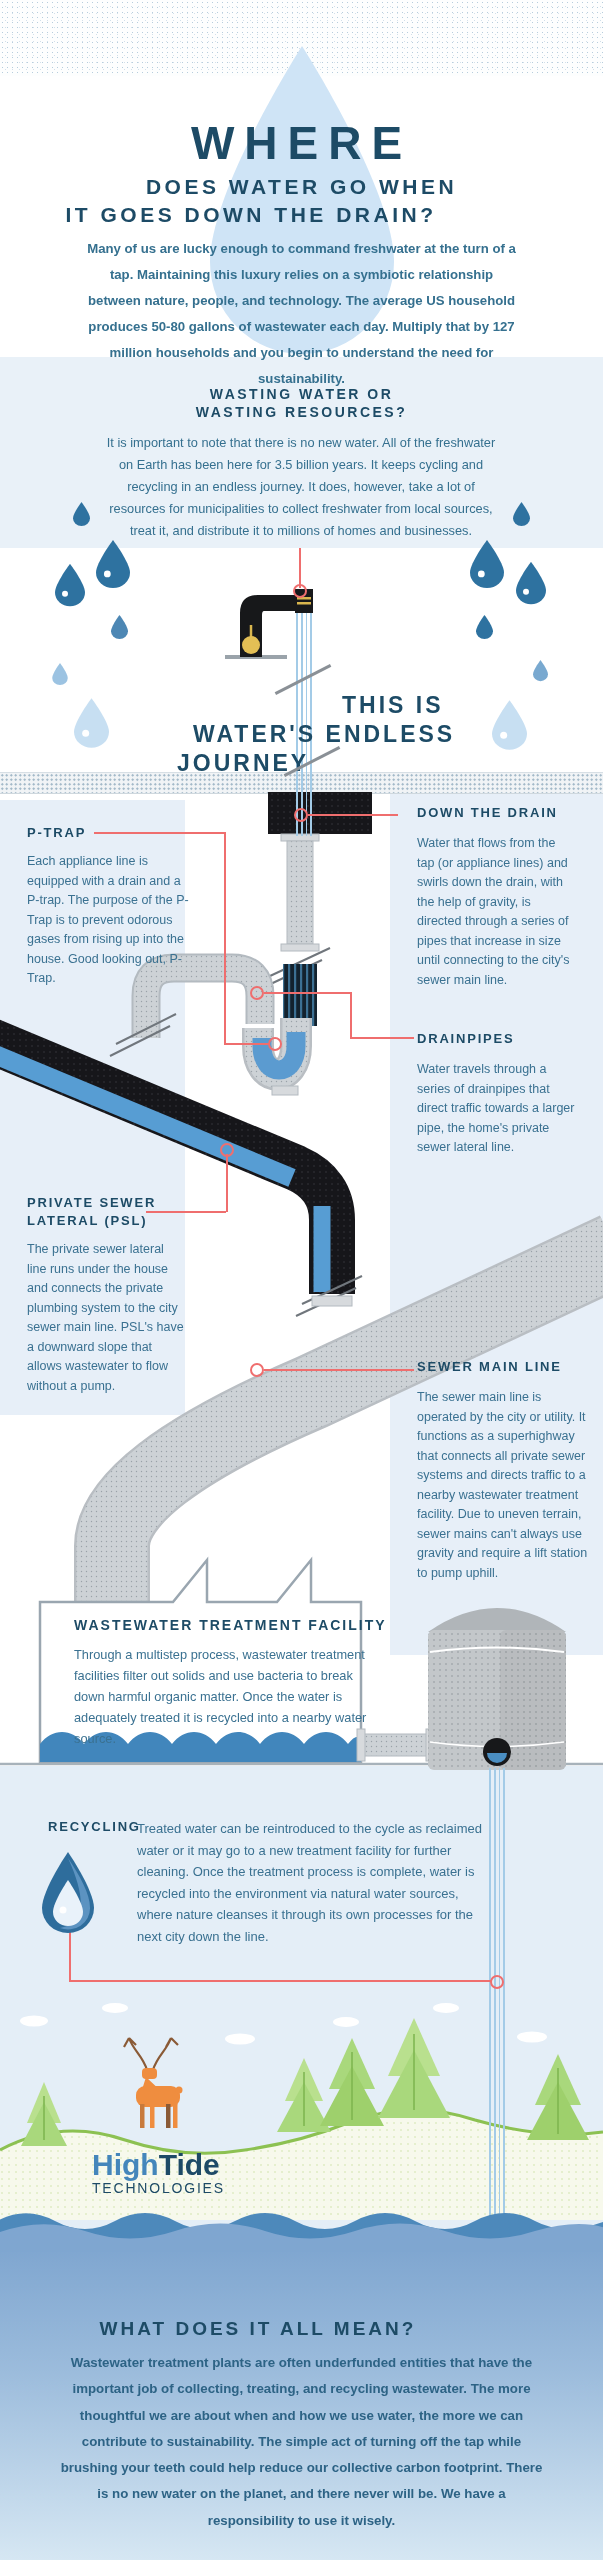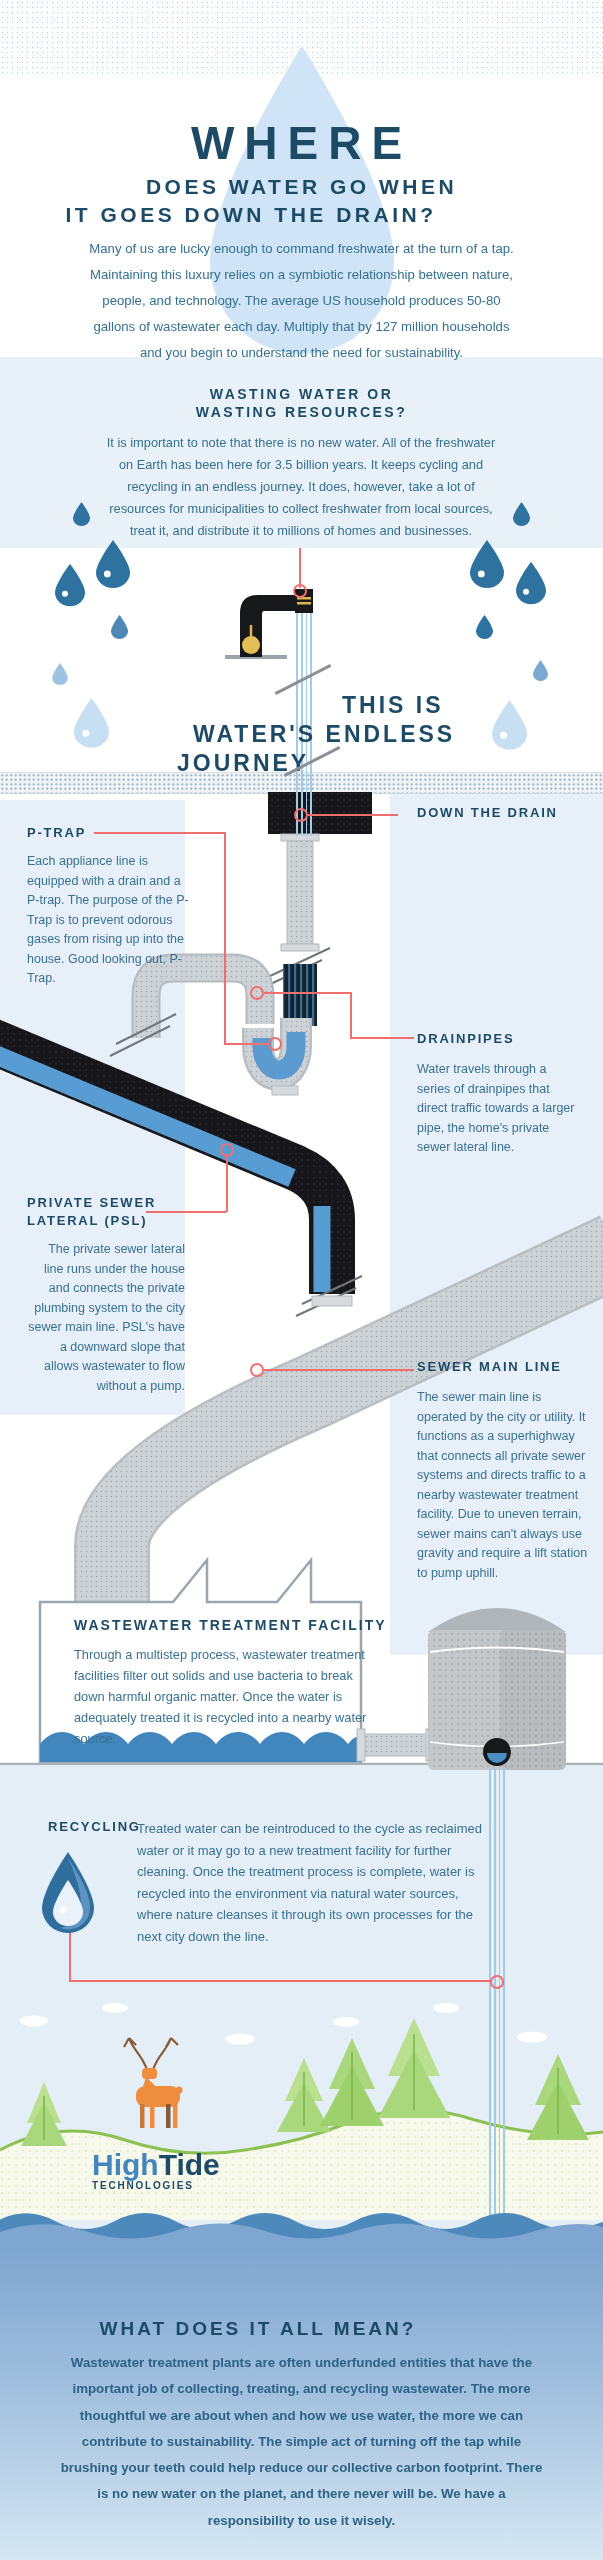--- a/index.html
+++ b/index.html
@@ -2,21 +2,21 @@
 <html><head>
 <meta charset="utf-8">
 <style>
   html,body{margin:0;padding:0;background:#ffffff;}
   #page{position:relative;width:603px;height:2560px;overflow:hidden;
         font-family:"Liberation Sans", sans-serif;background:#ffffff;}
   .abs{position:absolute;}
   .center{text-align:center;}
   .big-title{font-size:46px;font-weight:bold;letter-spacing:10px;color:#1d4b66;}
   .sub-title{font-size:21px;font-weight:bold;letter-spacing:3.5px;color:#1d4b66;line-height:29px;}
-  .intro{font-size:13.2px;line-height:26px;color:#35708f;font-weight:normal;}
+  .intro{font-size:13.2px;line-height:26px;color:#35708f;font-weight:bold;}
   .band-title{font-size:14px;font-weight:bold;letter-spacing:2.5px;color:#1d4b66;line-height:20px;}
   .band-body{font-size:12.8px;line-height:22px;color:#35708f;}
   .callout-title{font-size:13px;font-weight:bold;letter-spacing:1.8px;color:#1d4b66;line-height:18px;}
   .callout-body{font-size:12.5px;line-height:19.5px;color:#3a7191;}
   .journey{font-size:23px;font-weight:bold;letter-spacing:3px;color:#1d4b66;white-space:nowrap;}
   .halftone-top{background-color:#fdfefe;
     background-image:radial-gradient(#b6cddd 0.9px, rgba(255,255,255,0) 1px),
                      radial-gradient(#d3e0ea 0.9px, rgba(255,255,255,0) 1px);
     background-size:5px 5px,7px 7px;background-position:0 0,2px 3px;}
   .halftone-counter{background-color:#f1f4f6;
@@ -24,21 +24,21 @@
     background-size:4.5px 4.5px;border-top:1px solid #d7dfe5;border-bottom:1px solid #cfd8de;}
   .panel{background:#e7eff8;}
   .stream{background-image:repeating-linear-gradient(to right,
       #a3cbe7 0px,#a3cbe7 1.8px, rgba(255,255,255,0) 1.8px, rgba(255,255,255,0) 4.8px);}
   .rl{position:absolute;background:#ef6e6e;}
   .rc{position:absolute;width:10px;height:10px;border:2px solid #ef6e6e;border-radius:50%;}
   .slash{position:absolute;border-top:3px solid #8a9096;transform:rotate(-27deg);}
   .logo-main{font-size:30px;font-weight:bold;letter-spacing:0px;line-height:30px;}
   .logo-high{color:#4486bb;}
   .logo-tide{color:#1d4a66;}
-  .logo-sub{font-size:10px;font-weight:bold;letter-spacing:1.8px;color:#1d4a66;text-align:left;}
+  .logo-sub{font-size:14px;font-weight:normal;letter-spacing:1.8px;color:#1d4a66;text-align:left;}
   .footer-head{font-size:19px;font-weight:bold;letter-spacing:3px;color:#1d4b66;}
   .footer-body{font-size:13.3px;line-height:26.3px;color:#2d6385;font-weight:bold;}
 </style>
 </head>
 <body>
 
 <div id="page">
 
   <div class="abs halftone-top" style="left:0;top:0;width:603px;height:76px;"></div>
   <div class="abs" style="left:0;top:357px;width:603px;height:191px;background:#e9f1f8;"></div>
@@ -277,27 +277,28 @@
   <div class="rl" style="left:264px;top:1369px;width:150px;height:2px;"></div>
 
   <div class="rl" style="left:69px;top:1928px;width:2px;height:54px;"></div>
   <div class="rl" style="left:69px;top:1980px;width:422px;height:2px;"></div>
   <div class="rc" style="left:490px;top:1975px;"></div>
 
   <div class="abs callout-title" style="left:27px;top:824px;">P-TRAP</div>
   <div class="abs callout-body" style="left:27px;top:852px;width:162px;">Each appliance line is equipped with a drain and a P-trap. The purpose of the P-Trap is to prevent odorous gases from rising up into the house. Good looking out, P-Trap.</div>
 
   <div class="abs callout-title" style="left:417px;top:804px;">DOWN THE DRAIN</div>
+  <div class="abs callout-body" style="left:417px;top:834px;width:158px;">Water that flows from the tap (or appliance lines) and swirls down the drain, with the help of gravity, is directed through a series of pipes that increase in size until connecting to the city's sewer main line.</div>
 
   <div class="abs callout-title" style="left:417px;top:1030px;">DRAINPIPES</div>
   <div class="abs callout-body" style="left:417px;top:1060px;width:164px;">Water travels through a series of drainpipes that direct traffic towards a larger pipe, the home's private sewer lateral line.</div>
 
   <div class="abs callout-title" style="left:27px;top:1194px;">PRIVATE SEWER</div>
   <div class="abs callout-title" style="left:27px;top:1212px;">LATERAL (PSL)</div>
-  <div class="abs callout-body" style="left:27px;top:1240px;width:158px;text-align:right;">The private sewer lateral line runs under the house and connects the private plumbing system to the city sewer main line. PSL's have a downward slope that allows wastewater to flow without a pump.</div>
+  <div class="abs callout-body" style="left:27px;top:1240px;width:158px;">The private sewer lateral line runs under the house and connects the private plumbing system to the city sewer main line. PSL's have a downward slope that allows wastewater to flow without a pump.</div>
 
   <div class="abs callout-title" style="left:417px;top:1358px;">SEWER MAIN LINE</div>
   <div class="abs callout-body" style="left:417px;top:1388px;width:172px;">The sewer main line is operated by the city or utility. It functions as a superhighway that connects all private sewer systems and directs traffic to a nearby wastewater treatment facility. Due to uneven terrain, sewer mains can't always use gravity and require a lift station to pump uphill.</div>
 
   <div class="abs callout-title" style="left:74px;top:1616px;font-size:14px;letter-spacing:2px;">WASTEWATER TREATMENT FACILITY</div>
   <div class="abs callout-body" style="left:74px;top:1644px;width:300px;font-size:12.8px;line-height:21px;">Through a multistep process, wastewater treatment facilities filter out solids and use bacteria to break down harmful organic matter. Once the water is adequately treated it is recycled into a nearby water source.</div>
 
   <div class="abs callout-title" style="left:33px;top:1818px;margin-left:15px;">RECYCLING</div>
   <svg class="abs" style="left:40px;top:1850px;" width="56" height="86" viewBox="0 0 56 86">
     <path d="M28,2 C28,2 2,40 2,58 a26,25 0 0 0 52,0 C54,40 28,2 28,2 Z" fill="#2e6d9c"></path>

